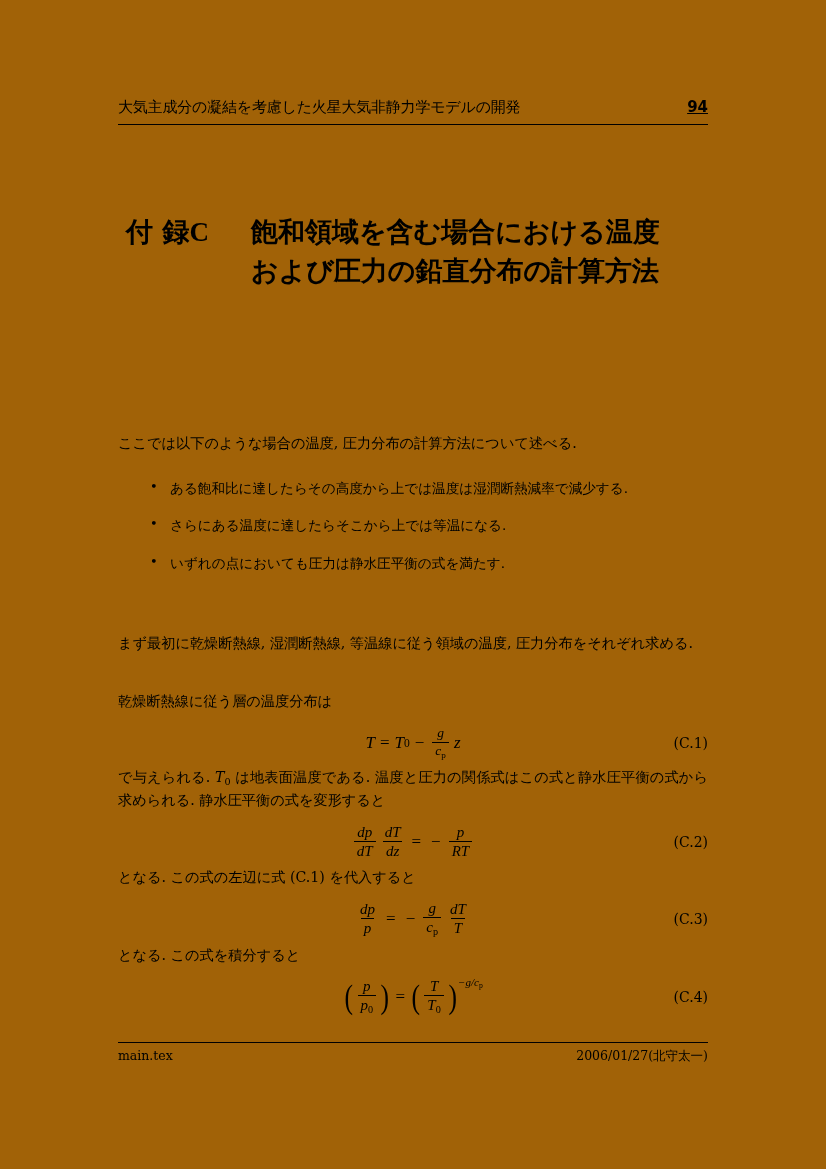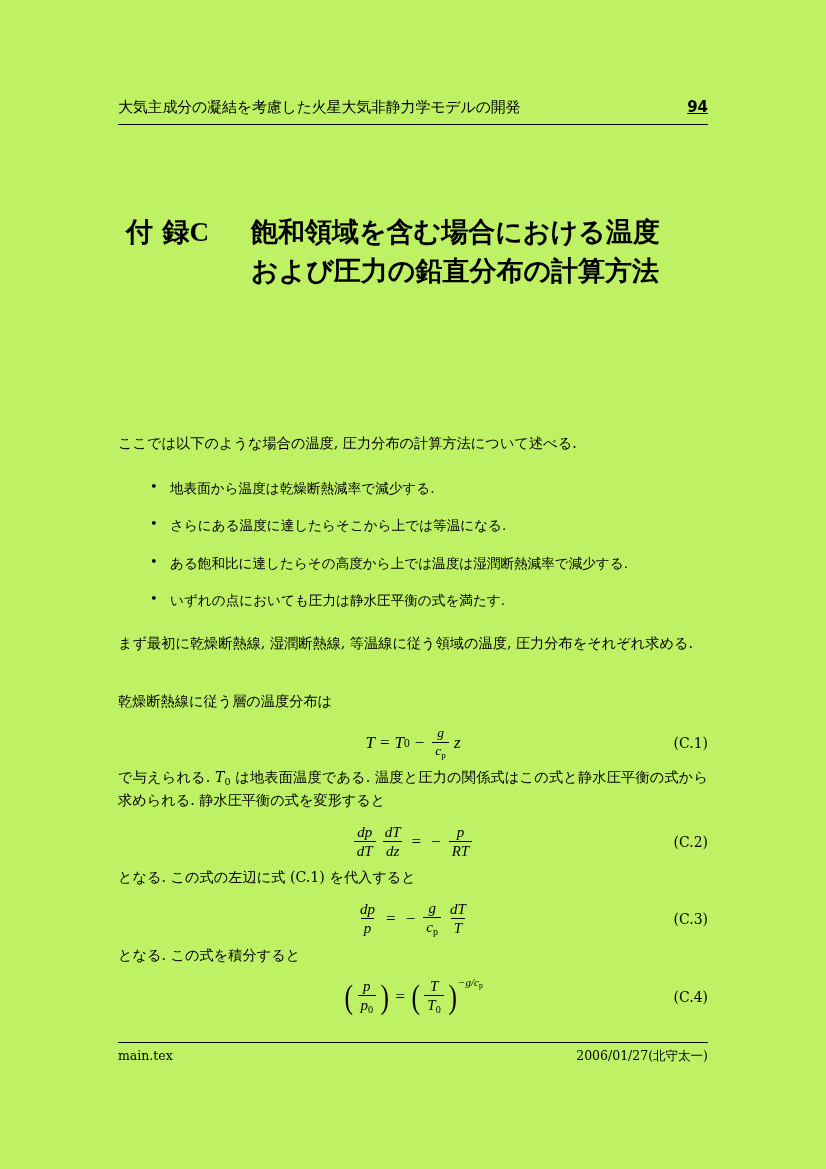--- a/index.html
+++ b/index.html
@@ -4,21 +4,21 @@
 <style>
   html, body {
     margin: 0;
     padding: 0;
     background: #e9e9e9;
   }
   .page {
     position: relative;
     width: 826px;
     height: 1169px;
-    background: #bef264;
+    background: #a16207;
     margin: 0 auto;
     font-family: "Liberation Serif", serif;
     color: #000000;
     overflow: hidden;
   }
   .content {
     position: absolute;
     left: 118px;
     top: 0;
     width: 590px;
@@ -212,23 +212,22 @@
     <div class="chapter">
       <div class="chapter-label">
         <span>付 録</span><span class="lbl-letter">C</span>
       </div>
       <div class="chapter-title">飽和領域を含む場合における温度および圧力の鉛直分布の計算方法</div>
     </div>
 
     <div class="para" style="top:432px;">ここでは以下のような場合の温度, 圧力分布の計算方法について述べる.</div>
 
     <ul class="bullets">
-      <li>地表面から温度は乾燥断熱減率で減少する.</li>
+      <li>ある飽和比に達したらその高度から上では温度は湿潤断熱減率で減少する.</li>
       <li>さらにある温度に達したらそこから上では等温になる.</li>
-      <li>ある飽和比に達したらその高度から上では温度は湿潤断熱減率で減少する.</li>
       <li>いずれの点においても圧力は静水圧平衡の式を満たす.</li>
     </ul>
 
     <div class="para" style="top:632px;">まず最初に乾燥断熱線, 湿潤断熱線, 等温線に従う領域の温度, 圧力分布をそれぞれ求める.</div>
 
     <div class="para" style="top:690px;">乾燥断熱線に従う層の温度分布は</div>
 
     <div class="eq-row" style="top:726px;">
       <span class="eq-body">
         <span class="mi">T</span>

